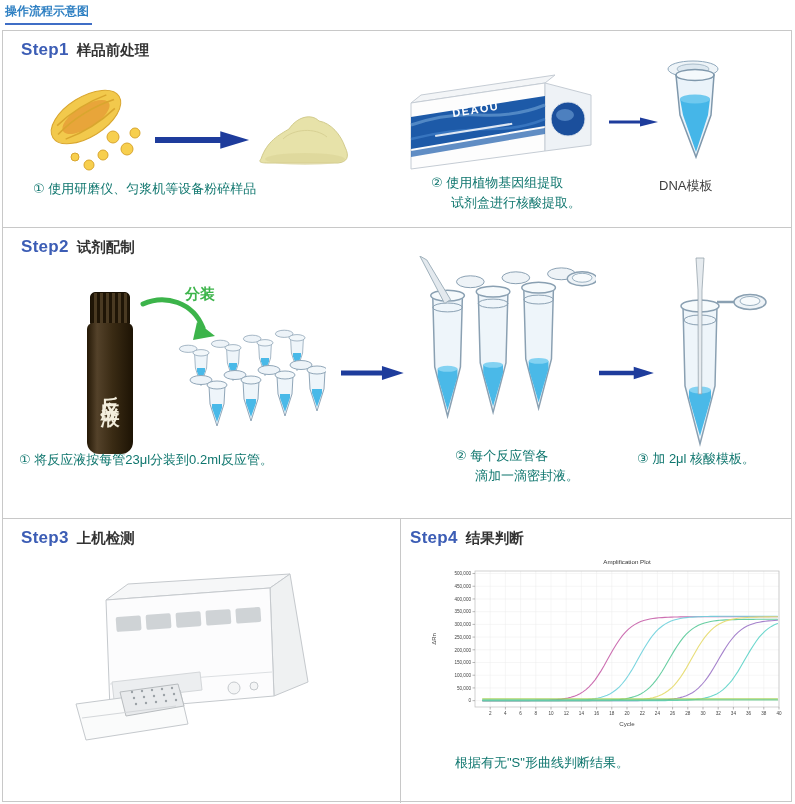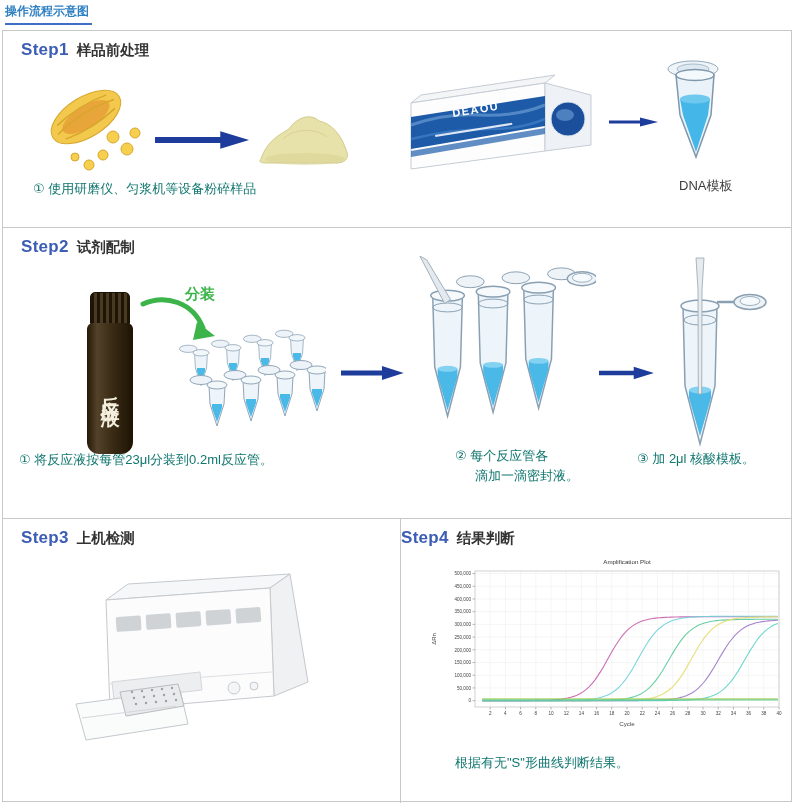--- a/index.html
+++ b/index.html
@@ -35,21 +35,21 @@
   }
   .bottle-body{
     width:46px;height:131px;margin-top:-1px;border-radius:6px 6px 12px 12px;
     background:linear-gradient(90deg,#241806 0%,#54422a 22%,#3a2b14 55%,#1d1304 100%);
     display:flex;align-items:center;justify-content:center;
   }
   .bottle-label{
     writing-mode:vertical-rl;color:#f3eedd;font-size:19px;font-weight:bold;letter-spacing:6px;
   }
   .dispense-label{position:absolute;left:182px;top:57px;color:#3cb44a;font-size:15px;font-weight:bold;}
-  .tube-label{position:absolute;left:656px;top:146px;font-size:13px;color:#3d3d3d;margin-left:20px;}
+  .tube-label{position:absolute;left:656px;top:146px;font-size:13px;color:#3d3d3d;}
 </style>
 </head>
 <body>
 
 <div class="page-title">操作流程示意图</div>
 
 <div class="outer">
 
   <div class="section" id="step1">
     <div class="step-header">
@@ -103,20 +103,24 @@
     <svg class="abs" style="left:660px;top:28px" width="68" height="108" viewBox="0 0 68 108">
       <ellipse cx="30" cy="10" rx="25" ry="8" fill="#eef4f8" stroke="#8fa8bc"></ellipse>
       <ellipse cx="30" cy="10" rx="16" ry="5" fill="#dde8f0" stroke="#a9bcca"></ellipse>
       <path d="M13,16 L17,56 L33,98 L48,56 L51,16 Z" fill="#eaf3fa" stroke="#7f98ac" stroke-width="1.5"></path>
       <path d="M17,40 L20,56 L33,93 L45,56 L47,40 Z" fill="#45b6e8"></path>
       <ellipse cx="32" cy="40" rx="15" ry="4.5" fill="#6fc9ef"></ellipse>
       <ellipse cx="32" cy="16" rx="19" ry="5.5" fill="#f4f9fc" stroke="#7f98ac" stroke-width="1.5"></ellipse>
     </svg>
 
     <div class="caption" style="left:30px;top:148px">① 使用研磨仪、匀浆机等设备粉碎样品</div>
+    <div class="caption" style="left:428px;top:142px">
+      <span>② 使用植物基因组提取</span>
+      <span class="l2">试剂盒进行核酸提取。</span>
+    </div>
     <div class="tube-label">DNA模板</div>
   </div>
 
   <div class="section" id="step2">
     <div class="step-header">
       <span class="step-label">Step2</span><span class="step-title">试剂配制</span>
     </div>
 
     <div class="bottle">
       <div class="bottle-cap"></div>
@@ -239,21 +243,21 @@
           <circle cx="98" cy="138" r="1.2"></circle>
           <circle cx="108" cy="137" r="1.2"></circle>
           <circle cx="118" cy="136" r="1.2"></circle>
       </g>
       <path d="M24,154 L118,142" stroke="#d4d7da" fill="none"></path>
     </svg>
 
   </div>
 
   <div class="section" id="step4">
-    <div class="step-header" style="left:0">
+    <div class="step-header" style="left:9px">
       <span class="step-label">Step4</span><span class="step-title">结果判断</span>
     </div>
 
     <svg class="abs" style="left:26px;top:36px" width="360" height="178" viewBox="0 0 360 178">
         <rect x="48" y="16" width="304" height="136" fill="#ffffff"></rect>
         <line x1="63.2" y1="16" x2="63.2" y2="152" stroke="#ececec" stroke-width="0.5"></line>
         <line x1="78.4" y1="16" x2="78.4" y2="152" stroke="#ececec" stroke-width="0.5"></line>
         <line x1="93.6" y1="16" x2="93.6" y2="152" stroke="#ececec" stroke-width="0.5"></line>
         <line x1="108.80000000000001" y1="16" x2="108.80000000000001" y2="152" stroke="#ececec" stroke-width="0.5"></line>
         <line x1="124" y1="16" x2="124" y2="152" stroke="#ececec" stroke-width="0.5"></line>

